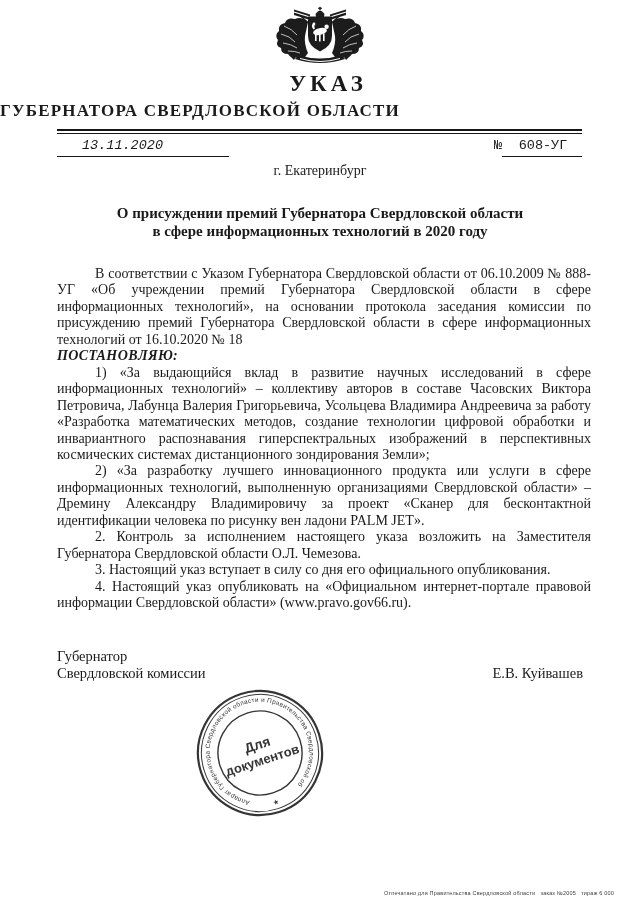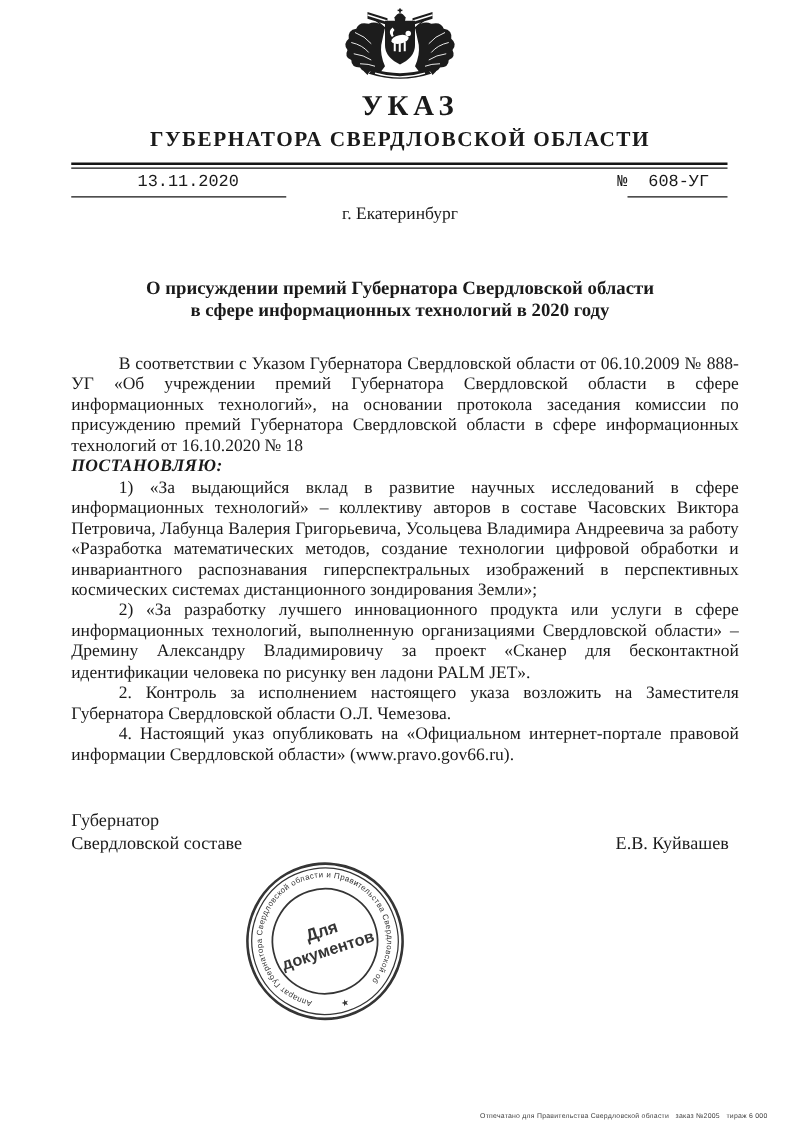--- a/index.html
+++ b/index.html
@@ -7,43 +7,43 @@
     position:relative; width:640px; height:905px; background:#ffffff;
     font-family:"Liberation Serif", serif; color:#1a1a1a; overflow:hidden;
   }
   .coat { padding-top:6px; text-align:center; }
   .coat svg { display:inline-block; }
   .doc-type {
     text-align:center; font-size:23px; font-weight:bold;
     letter-spacing:4px; padding-left:16px; margin-top:3px;
   }
   .authority {
-    text-align:center; font-size:17px; font-weight:bold;
+    text-align:left; font-size:17px; font-weight:bold;
     letter-spacing:1.2px; margin-top:4px;
   }
   .rule {
     margin:8px 58px 0 57px; height:2px;
     border-top:2.5px solid #151515; border-bottom:1px solid #151515;
   }
   .meta-row {
     margin:4px 58px 0 57px; display:flex; justify-content:space-between;
     align-items:flex-end; font-family:"Liberation Mono", monospace; font-size:13.5px;
   }
   .date-box { width:172px; border-bottom:1px solid #151515; padding-bottom:3px; }
-  .date-box span { margin-left:53px; }
+  .date-box span { margin-left:25px;font-style:italic; }
   .num-box { padding-bottom:0; }
   .num-underline {
     display:inline-block; min-width:70px; border-bottom:1px solid #151515;
     padding:0 4px 3px 6px;
     text-align:center;
   }
   .city { text-align:center; font-size:14px; margin-top:6px; }
   .doc-title {
     text-align:center; font-weight:bold; font-size:15px; line-height:17.5px;
-    margin-top:43px;
+    margin-top:26px;
   }
   .bodytext {
     margin:26px 49px 0 57px; font-size:14px; line-height:16.45px;
     text-align:justify; text-justify:inter-word;
   }
   .bodytext p { margin:0; text-indent:38px; }
   .bodytext p.resolve { text-indent:0; font-weight:bold; letter-spacing:0.4px;font-style:italic; }
   .sig-row {
     margin:36px 57px 0 57px; display:flex; justify-content:space-between;
     align-items:flex-end; font-size:14.5px; line-height:17.5px;
@@ -129,27 +129,28 @@
     <div>О присуждении премий Губернатора Свердловской области</div>
     <div>в сфере информационных технологий в 2020 году</div>
   </div>
 
   <div class="bodytext">
     <p>В соответствии с Указом Губернатора Свердловской области от 06.10.2009 № 888-УГ «Об учреждении премий Губернатора Свердловской области в сфере информационных технологий», на основании протокола заседания комиссии по присуждению премий Губернатора Свердловской области в сфере информационных технологий от 16.10.2020 № 18</p>
     <p class="resolve">ПОСТАНОВЛЯЮ:</p>
     <p>1) «За выдающийся вклад в развитие научных исследований в сфере информационных технологий» – коллективу авторов в составе Часовских Виктора Петровича, Лабунца Валерия Григорьевича, Усольцева Владимира Андреевича за работу «Разработка математических методов, создание технологии цифровой обработки и инвариантного распознавания гиперспектральных изображений в перспективных космических системах дистанционного зондирования Земли»;</p>
     <p>2) «За разработку лучшего инновационного продукта или услуги в сфере информационных технологий, выполненную организациями Свердловской области» – Дремину Александру Владимировичу за проект «Сканер для бесконтактной идентификации человека по рисунку вен ладони PALM JET».</p>
     <p>2. Контроль за исполнением настоящего указа возложить на Заместителя Губернатора Свердловской области О.Л. Чемезова.</p>
+    <p>3. Настоящий указ вступает в силу со дня его официального опубликования.</p>
     <p>4. Настоящий указ опубликовать на «Официальном интернет-портале правовой информации Свердловской области» (www.pravo.gov66.ru).</p>
   </div>
 
   <div class="sig-row">
     <div class="sig-left">
       <div>Губернатор</div>
-      <div>Свердловской составе</div>
+      <div>Свердловской комиссии</div>
     </div>
     <div class="sig-right">Е.В. Куйвашев</div>
   </div>
 
   <div class="stamp">
     <svg width="134" height="134" viewBox="0 0 134 134" aria-hidden="true">
       <g transform="rotate(-18 67 67)" fill="none" stroke="#262626">
         <circle cx="67" cy="67" r="62" stroke-width="2.2"></circle>
         <circle cx="67" cy="67" r="58.5" stroke-width="1"></circle>
         <circle cx="67" cy="67" r="42" stroke-width="1.4"></circle>

